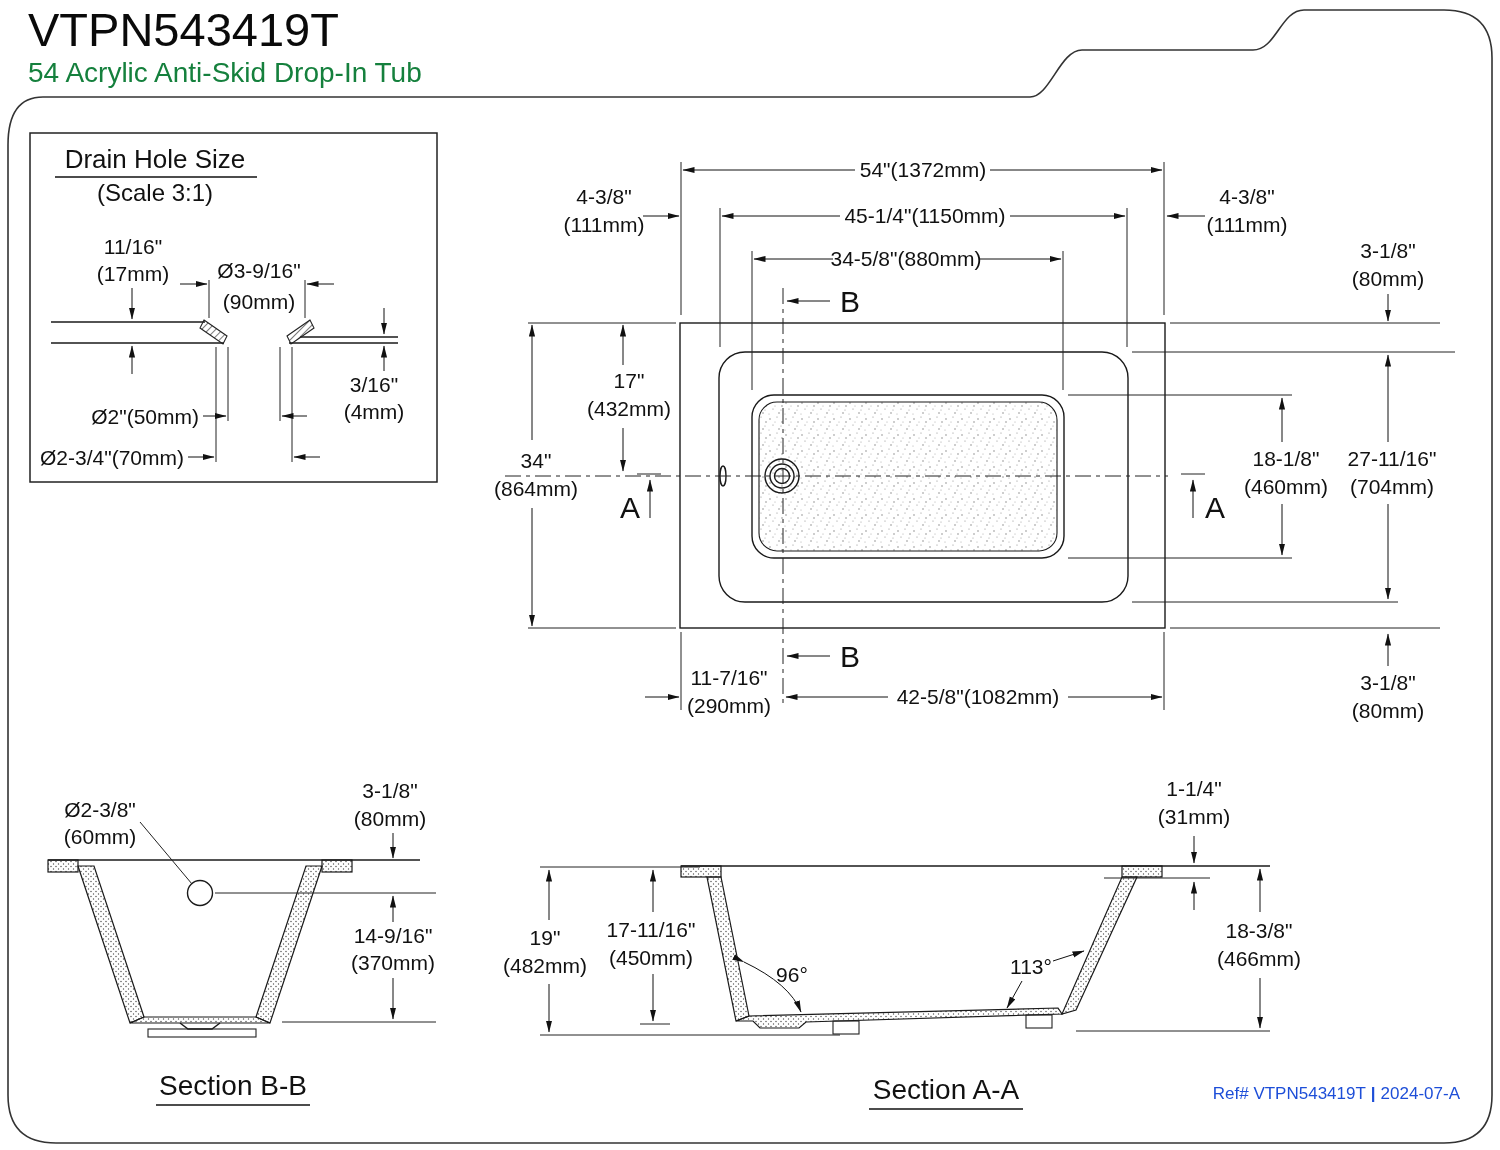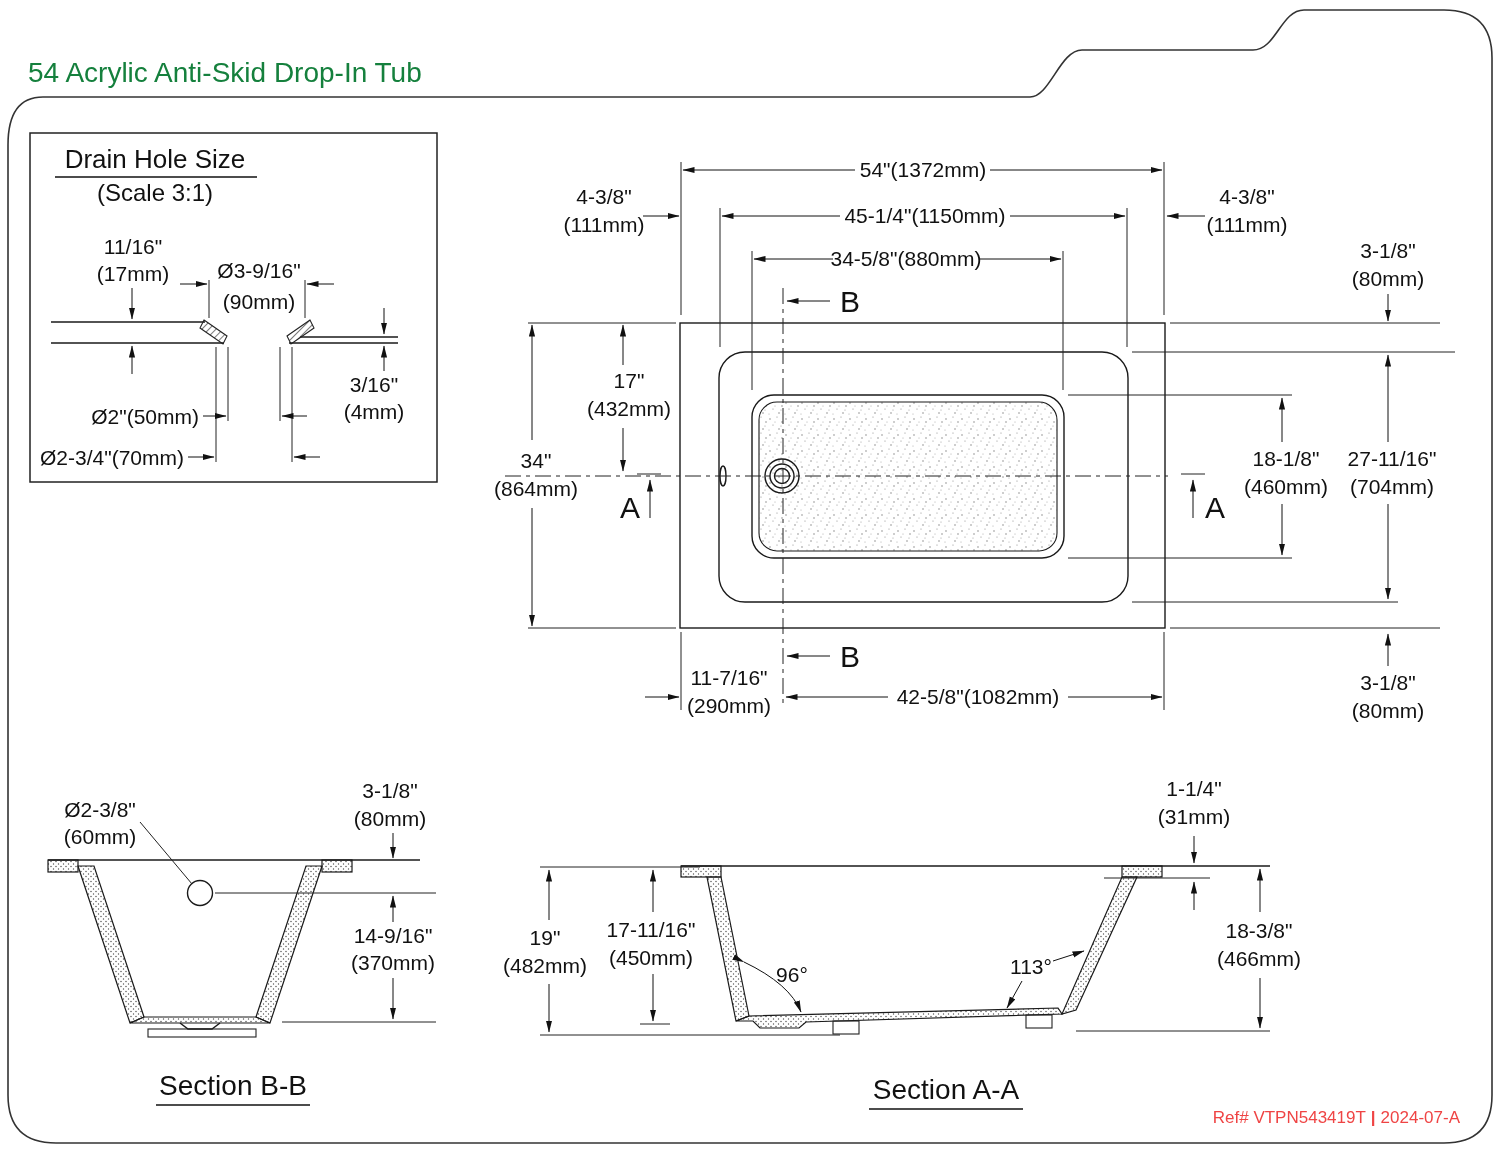--- a/index.html
+++ b/index.html
@@ -1,37 +1,38 @@
 <!DOCTYPE html>
 <html><head>
 <meta charset="utf-8">
 <style>
   html,body{margin:0;padding:0;background:#fff;}
   #page{position:relative;width:1500px;height:1150px;background:#fff;overflow:hidden;
         font-family:"Liberation Sans",sans-serif;color:#111;}
   #title{position:absolute;left:28px;top:2px;font-size:47px;font-weight:400;letter-spacing:0px;color:#0a0a0a;}
   #subtitle{position:absolute;left:28px;top:57px;font-size:28px;font-weight:400;color:#15803d;}
-  #footer{position:absolute;right:40px;top:1108px;font-size:17px;color:#ef4444;white-space:nowrap;}
+  #footer{position:absolute;right:40px;top:1084px;font-size:17px;color:#1d4ed8;white-space:nowrap;}
   #footer .sep{font-weight:bold;margin:0 5px;}
   svg text{font-family:"Liberation Sans",sans-serif;fill:#111;}
   .t21{font-size:21px;}
   .t24{font-size:24px;}
   .t26{font-size:26px;}
   .t28{font-size:28px;}
   .t30{font-size:30px;}
   .obj{stroke:#1a1a1a;stroke-width:1.4;fill:none;}
   .thin{stroke:#222;stroke-width:1;fill:none;}
   .dl{stroke:#111;stroke-width:1;fill:none;}
   .cl{stroke:#222;stroke-width:1;fill:none;stroke-dasharray:16 5 4 5;}
 </style>
 </head>
 <body>
 
 <div id="page">
 
+  <div id="title">VTPN543419T</div>
   <div id="subtitle">54 Acrylic Anti-Skid Drop-In Tub</div>
 
   <svg width="1500" height="1150" viewBox="0 0 1500 1150">
     <defs>
       <marker id="ah" markerWidth="13" markerHeight="8" refX="11.5" refY="3.5" orient="auto" markerUnits="userSpaceOnUse">
         <path d="M0,0.4 L12,3.5 L0,6.6 Z" fill="#111"></path>
       </marker>
       <pattern id="padStipple" width="16" height="16" patternUnits="userSpaceOnUse">
         <circle cx="2" cy="3" r="0.7" fill="#777"></circle>
           <circle cx="9" cy="1" r="0.6" fill="#888"></circle>

